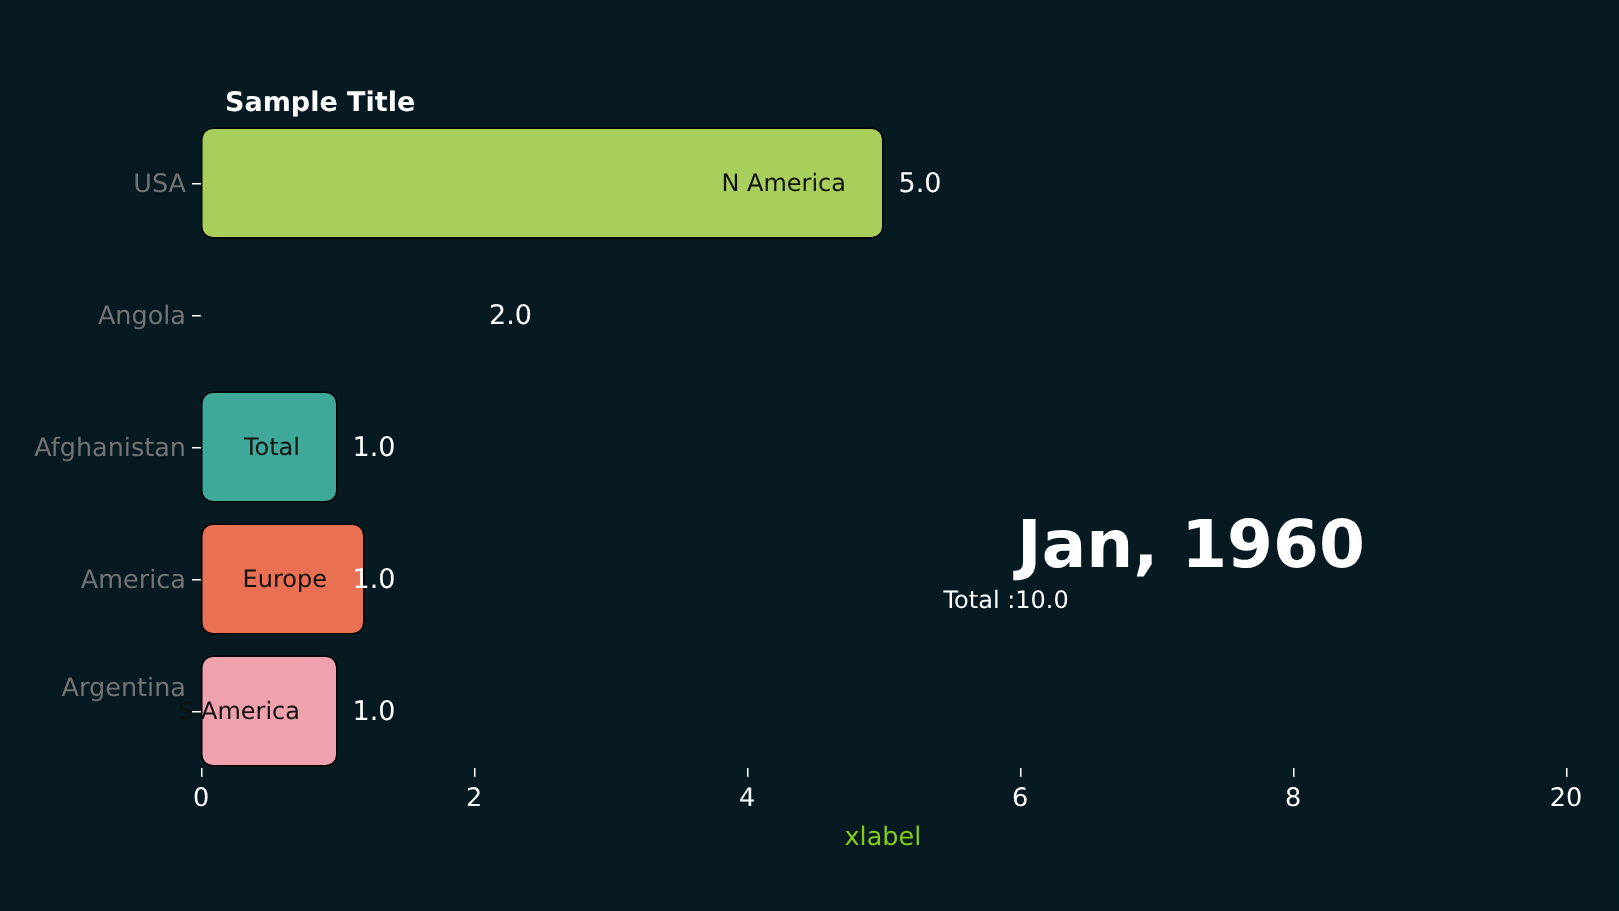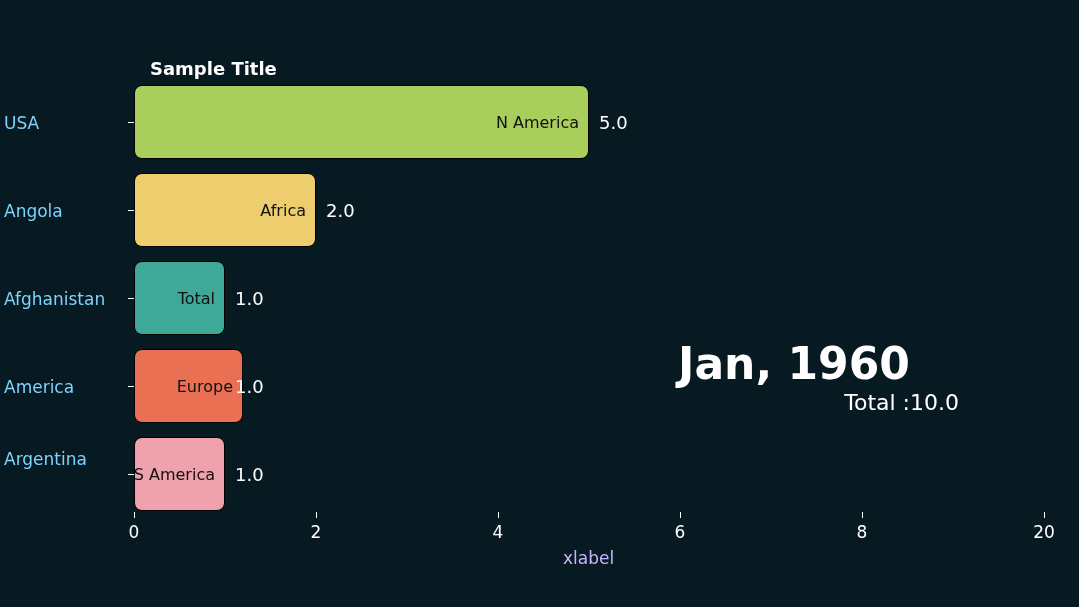--- a/index.html
+++ b/index.html
@@ -1,46 +1,43 @@
 <!DOCTYPE html>
 <html><head>
   <meta charset="utf-8">
   <style>
     * { margin: 0; padding: 0; box-sizing: border-box; }
     html, body { width: 1079px; height: 607px; background: #071a22; font-family: "DejaVu Sans", Arial, sans-serif; color: #fff; overflow: hidden; }
     #chart { position: relative; width: 1079px; height: 607px; }
     .title { position: absolute; left: 150px; top: 58px; font-size: 18px; font-weight: 700; color: #fff; }
     .plot-area { position: absolute; left: 134px; top: 82px; width: 910px; height: 430px; }
     .bar { position: absolute; height: 74px; border-radius: 8px; border: 1px solid #000; }
-    .bar-inner-label { position: absolute; right: 9px; top: 50%; transform: translateY(-50%); color: #111; font-size: 16px; white-space: nowrap; }
+    .bar-inner-label { position: absolute; right: 24px; top: 50%; transform: translateY(-50%); color: #111; font-size: 16px; white-space: nowrap; }
     .bar-value { position: absolute; color: #fff; font-size: 18px; }
-    .ytick { position: absolute; color: #7dd3fc; font-size: 17px; width: 120px; }
+    .ytick { position: absolute; color: #737373; font-size: 17px; text-align: right; width: 120px; }
     .ytick-mark { position: absolute; width: 6px; height: 1px; background: #fff; }
     .xtick { position: absolute; color: #fff; font-size: 17px; text-align: center; transform: translateX(-50%); }
     .xtick-mark { position: absolute; width: 1px; height: 6px; background: #fff; }
-    .xlabel { position: absolute; color: #c4b5fd; font-size: 17px; }
+    .xlabel { position: absolute; color: #84cc16; font-size: 17px; }
     .period { position: absolute; color: #fff; font-weight: 800; font-size: 44px; right: 120px; top: 338px; text-align: center; width: 330px; }
-    .total { position: absolute; color: #fff; font-size: 22px; right: 120px; top: 390px; text-align: right; width: 330px; }
+    .total { position: absolute; color: #fff; font-size: 16px; right: 120px; top: 390px; text-align: left; width: 330px; }
   </style>
 </head>
 <body>
 
 <div id="chart">
   <div class="title">Sample Title</div>
 
   <div class="plot-area">
 
     <div class="bar" style="left:0;top:3px;width:455px;background:#a8cf5b;">
       <span class="bar-inner-label">N America</span>
     </div>
     <span class="bar-value" style="left:465px;top:30px;">5.0</span>
 
-    <div class="bar" style="left:0;top:91px;width:182px;background:#eecd6f;">
-      <span class="bar-inner-label">Africa</span>
-    </div>
     <span class="bar-value" style="left:192px;top:118px;">2.0</span>
 
     <div class="bar" style="left:0;top:179px;width:91px;background:#3fa999;">
       <span class="bar-inner-label">Total</span>
     </div>
     <span class="bar-value" style="left:101px;top:206px;">1.0</span>
 
     <div class="bar" style="left:0;top:267px;width:109px;background:#ea7053;">
       <span class="bar-inner-label">Europe</span>
     </div>

